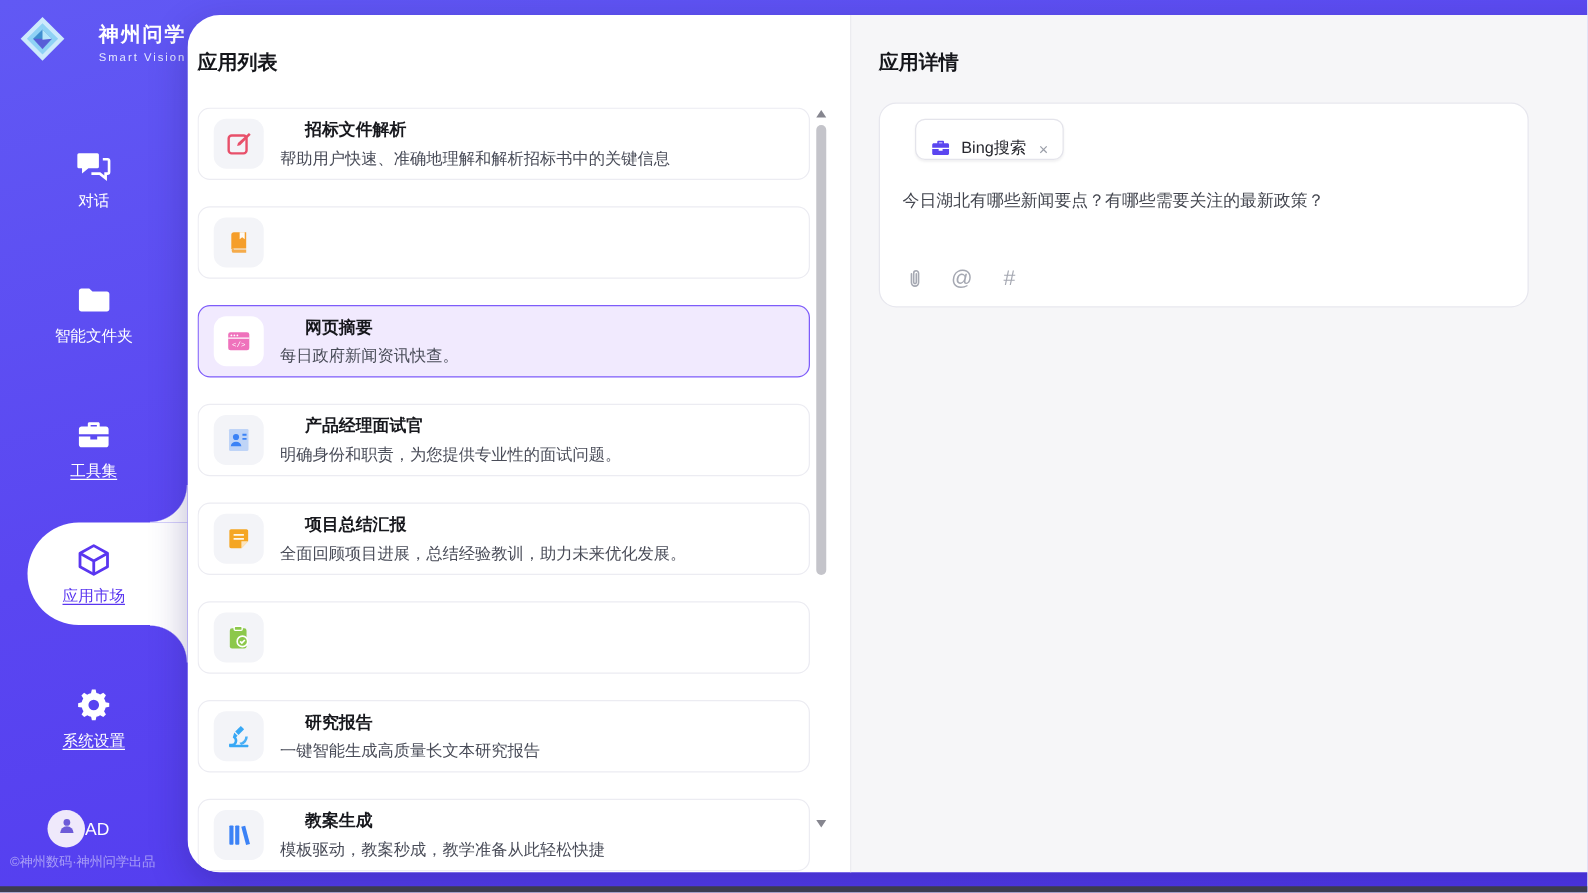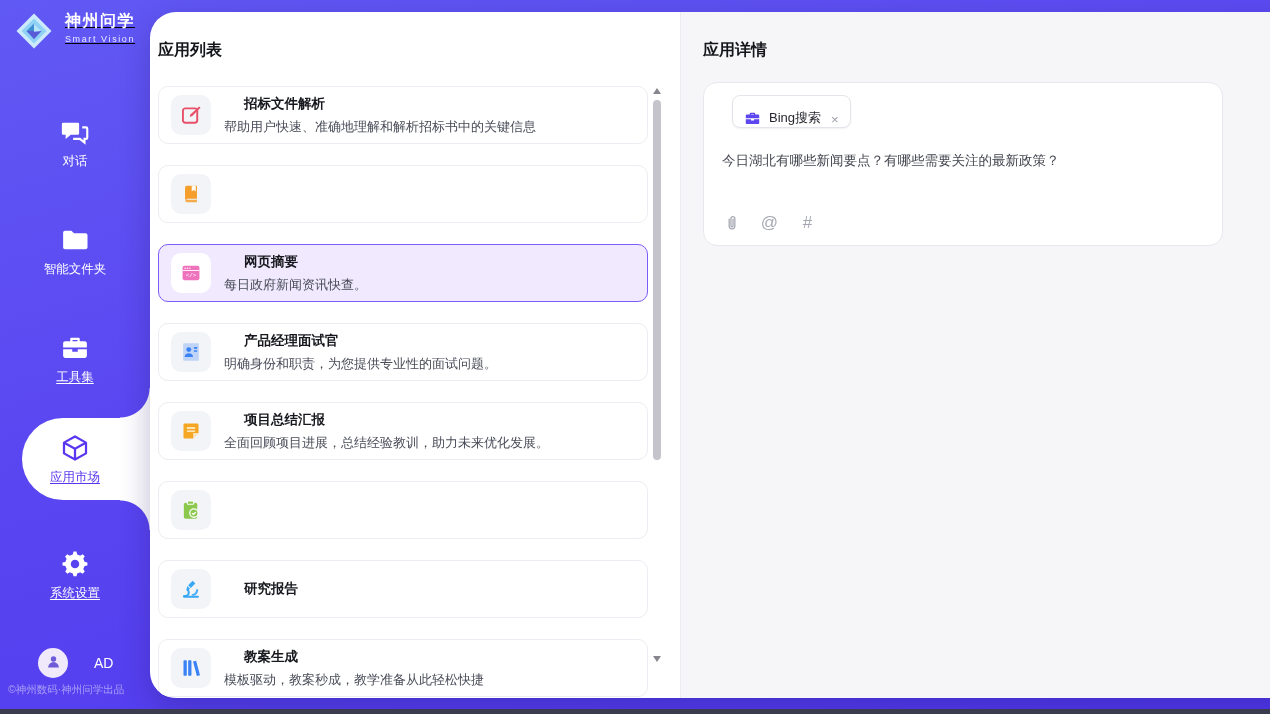--- a/index.html
+++ b/index.html
@@ -6,21 +6,21 @@
   html,body { width:1270px; height:714px; overflow:hidden; }
   body { font-family:"Liberation Sans", sans-serif; }
   #root {
     position:relative; width:1270px; height:714px;
     background:linear-gradient(165deg,#6159f4 0%,#5a46f1 45%,#4f37ee 100%);
   }
   #bottom-strip { position:absolute; left:0; right:0; bottom:0; height:5px; background:#3c3c4f; }
 
   
   .sidebar { position:absolute; left:0; top:0; width:150px; height:714px; }
-  .logo { position:absolute; top:11px; left:14px; display:flex; align-items:flex-start; gap:11px;text-decoration:underline; }
+  .logo { position:absolute; top:11px; left:14px; display:flex; align-items:flex-end; gap:25px; }
   .logo-gem { width:40px; height:40px; }
   .logo-name { color:#fff; font-weight:bold; font-size:16px; letter-spacing:1.5px; }
   .logo-sub { color:#e7ebff; font-size:9px; letter-spacing:1.6px; margin-top:2px; }
 
   .nav-item {
     position:absolute; left:0; width:150px; height:82px;
     display:flex; flex-direction:column; align-items:center; justify-content:center;
     gap:6px; color:#fff; cursor:pointer;
   }
   .nav-item:nth-of-type(1){ top:102px; }
@@ -41,21 +41,21 @@
   }
   .bubble::before {
     content:""; position:absolute; right:0; top:-30px; width:30px; height:30px;
     background:radial-gradient(circle at 0 0, rgba(255,255,255,0) 29px, #fff 30px);
   }
   .bubble::after {
     content:""; position:absolute; right:0; bottom:-30px; width:30px; height:30px;
     background:radial-gradient(circle at 0 100%, rgba(255,255,255,0) 29px, #fff 30px);
   }
 
-  .user-row { position:absolute; top:648px; left:38px; display:flex; align-items:center; gap:26px; }
+  .user-row { position:absolute; top:648px; left:38px; display:flex; align-items:center; gap:0; }
   .avatar { width:30px; height:30px; border-radius:50%; background:#efe9fb; color:#6d5bd8;
             display:flex; align-items:center; justify-content:center; }
   .avatar svg { width:19px; height:19px; }
   .user-label { color:#fff; font-size:14px; }
   .sidebar-footer { position:absolute; top:683px; left:8px; color:rgba(255,255,255,.48); font-size:10.5px; white-space:nowrap; }
 
   
   #main-panel {
     position:absolute; left:150px; top:12px; width:1236px; height:686px;
     border-radius:26px; overflow:hidden; display:flex;
@@ -296,20 +296,21 @@
                 <svg viewBox="0 0 24 24" fill="currentColor">
                   <path d="m13.8 3 2.9 2.9-4.9 4.9-2.9-2.9z"></path>
                   <path d="m8.1 8.7 2.9 2.9-1.3 1.3a4.9 4.9 0 0 1-3.9 7.9H3.6v-2.2h2.2a2.7 2.7 0 0 0 1.9-4.6l-.9-.9z"></path>
                   <path d="M12.6 17.6a5.5 5.5 0 0 0 5.1-5.4h2.2a7.7 7.7 0 0 1-5.9 7.5z" opacity=".9"></path>
                   <rect x="3.6" y="19.4" width="16.8" height="2.1" rx=".6"></rect>
                 </svg>
               </span>
     </span>
     <span class="app-texts">
       <span class="app-name">研究报告</span>
+      <span class="app-desc">一键智能生成高质量长文本研究报告</span>
     </span>
   </div>
           <div class="app-item">
     <span class="tile">
       <span class="tile-icon" style="color: rgb(59, 130, 246);">
                 <svg viewBox="0 0 24 24" fill="currentColor">
                   <rect x="3.8" y="3.6" width="3.6" height="16.8" rx=".8"></rect>
                   <rect x="8.9" y="3.6" width="3.6" height="16.8" rx=".8"></rect>
                   <path d="m14.2 4.9 3.4-.9 4.2 15.9-3.4.9z"></path>
                 </svg>

